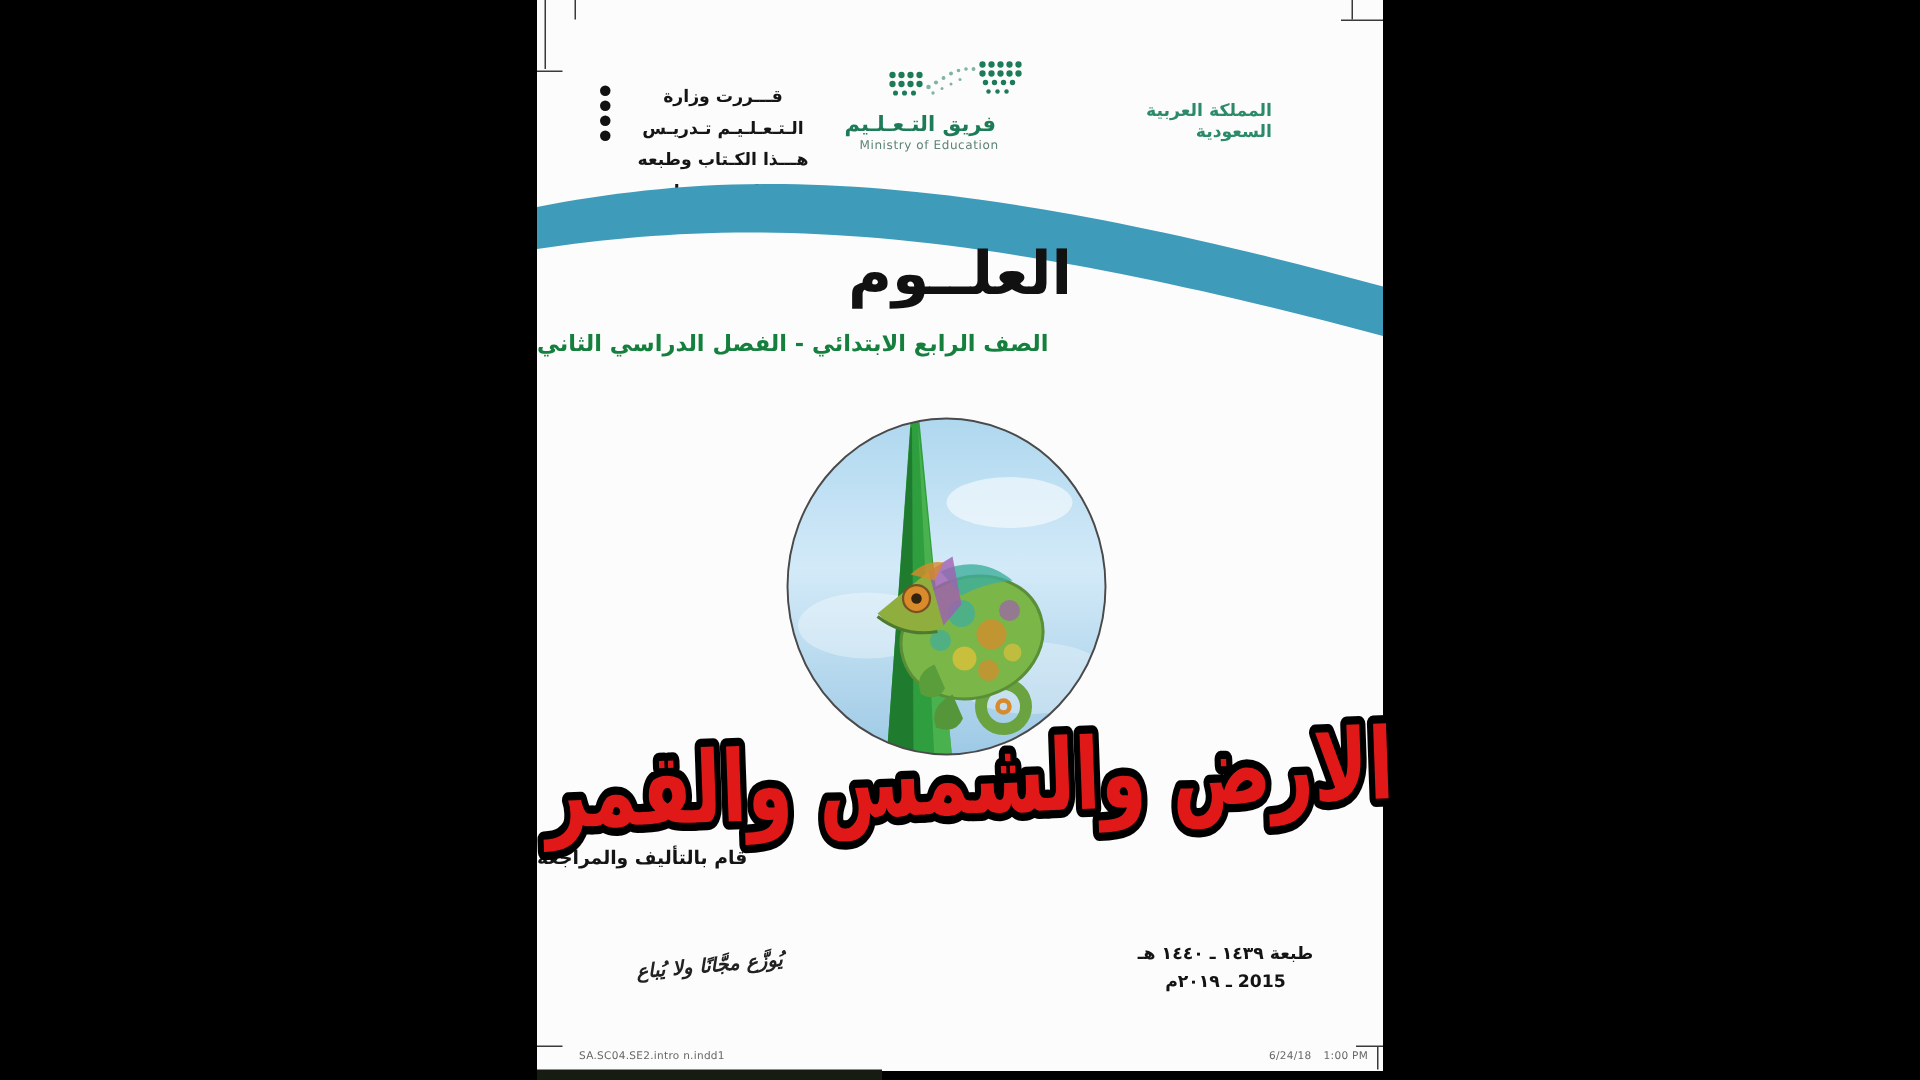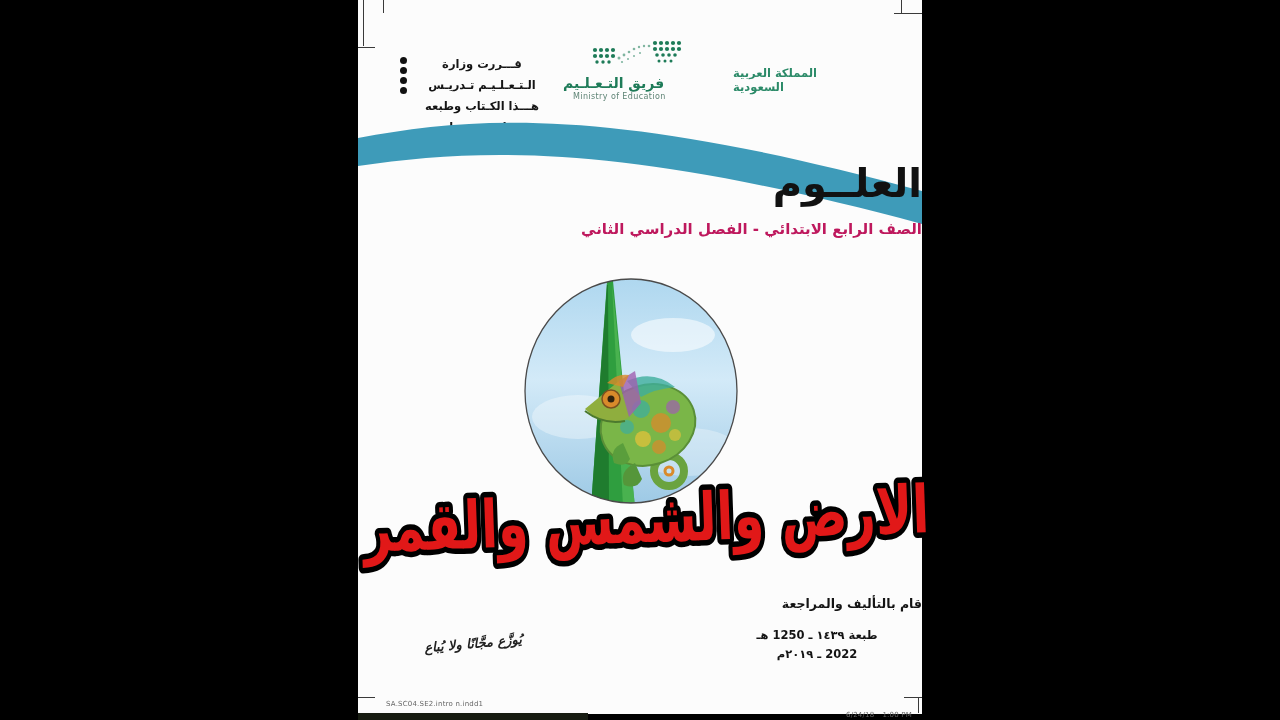--- a/index.html
+++ b/index.html
@@ -22,46 +22,46 @@
   .stamp{position:absolute;left:42px;top:54px;display:flex;align-items:flex-start;}
   .stamp-dots{display:flex;flex-direction:column;gap:3px;margin-top:3px;margin-right:6px;}
   .stamp-dots i{width:7px;height:7px;border-radius:50%;background:#111;display:block;}
   .stamp-text{direction:rtl;text-align:center;font-weight:bold;font-size:11.5px;color:#151515;line-height:21px;width:138px;}
   
   .logo{position:absolute;left:205px;top:38px;width:175px;text-align:left;}
   .logo-emblem{display:block;margin-left:28px;}
   .logo-wordmark{direction:rtl;font-weight:bold;font-size:14px;color:var(--logo-green);letter-spacing:1px;margin-top:3px;}
   .logo-en{font-size:8px;color:#5d8374;letter-spacing:.4px;margin-top:1px;margin-left:10px;}
   
-  .kingdom{position:absolute;left:375px;top:66px;width:115px;direction:rtl;text-align:left;
+  .kingdom{position:absolute;left:375px;top:66px;width:115px;direction:rtl;text-align:right;
            font-weight:bold;font-size:11.5px;color:var(--kingdom-green);}
   
   .swoosh{position:absolute;left:0;top:105px;width:564px;height:130px;}
   
-  .title{position:absolute;left:0;top:160px;width:100%;text-align:right;direction:rtl;
+  .title{position:absolute;left:0;top:160px;width:100%;text-align:center;direction:rtl;
          font-weight:bold;font-size:40px;color:#111;letter-spacing:1px;}
-  .grade{position:absolute;left:0;top:220px;width:100%;text-align:right;direction:rtl;
-         font-weight:bold;font-size:15px;color:#be185d;}
+  .grade{position:absolute;left:0;top:220px;width:100%;text-align:left;direction:rtl;
+         font-weight:bold;font-size:15px;color:#15803d;}
   
   .oval{position:absolute;left:165px;top:277px;width:216px;height:228px;}
   
-  .credits{position:absolute;left:0;top:559px;width:100%;text-align:right;direction:rtl;
-           font-weight:bold;font-size:12.5px;color:#141414;line-height:25px;margin-top:32px;}
+  .credits{position:absolute;left:0;top:559px;width:100%;text-align:left;direction:rtl;
+           font-weight:bold;font-size:12.5px;color:#141414;line-height:25px;}
   
   .edition{position:absolute;left:396px;top:626px;width:126px;text-align:center;direction:rtl;
            font-weight:bold;font-size:11.5px;color:#141414;line-height:19px;}
   
   .freenote{position:absolute;left:55px;top:636px;width:120px;direction:rtl;text-align:center;
             font-family:"DejaVu Serif","Liberation Serif",serif;font-style:italic;font-weight:bold;
             font-size:13px;color:#222;transform:rotate(-5deg);}
   
   .printinfo-left{position:absolute;left:28px;top:700px;display:flex;
                   font-size:7px;color:#666;letter-spacing:.2px;}
   .printinfo-right{position:absolute;right:10px;top:700px;display:flex;gap:8px;
-                   font-size:7px;color:#666;letter-spacing:.2px;margin-top:11px;}
+                   font-size:7px;color:#666;letter-spacing:.2px;}
   
   .overlay-title-svg{position:absolute;left:348px;top:450px;width:596px;height:124px;z-index:6;}
 </style>
 </head>
 <body>
 
 <div id="frame">
 
   <div class="page">
 
@@ -196,22 +196,22 @@
         </g>
       </g>
       <ellipse cx="108" cy="114" rx="106" ry="112" fill="none" stroke="#4a4a4a" stroke-width="1.3"></ellipse>
     </svg>
 
     <div class="credits">
       <div>قام بالتأليف والمراجعة</div>
     </div>
 
     <div class="edition">
-      <div>طبعة ١٤٣٩ ـ 1250 هـ</div>
-      <div>2022 ـ ٢٠١٩م</div>
+      <div>طبعة ١٤٣٩ ـ ١٤٤٠ هـ</div>
+      <div>2015 ـ ٢٠١٩م</div>
     </div>
 
     <div class="freenote">يُوزَّع مجَّانًا ولا يُباع</div>
 
     <div class="printinfo-left">
       <span>SA.SC04.SE2.intro n.indd</span>
       <span>1</span>
     </div>
     <div class="printinfo-right">
       <span>6/24/18</span>

